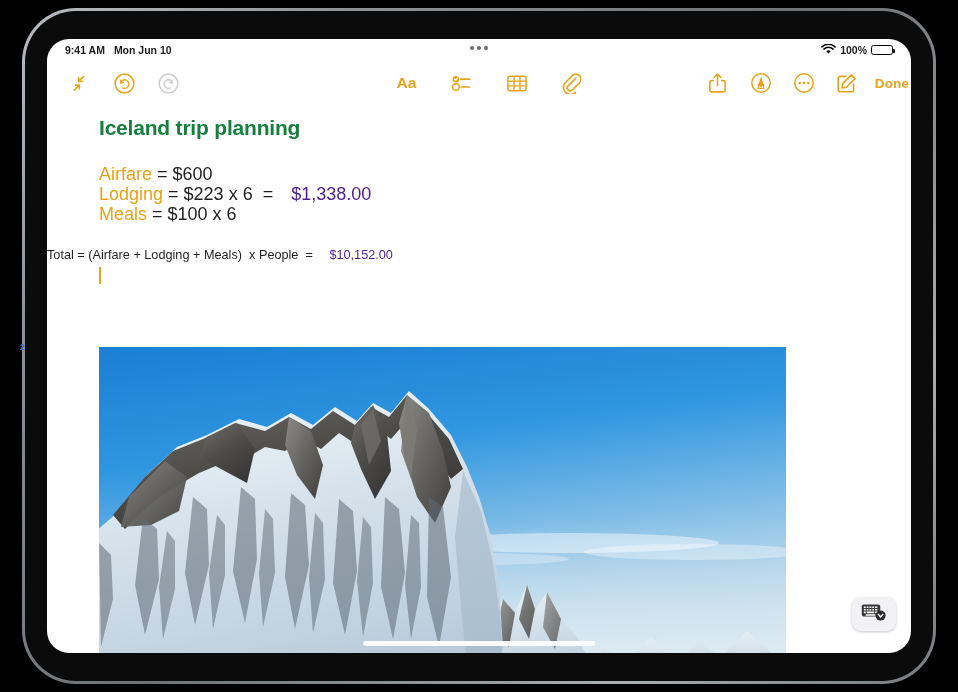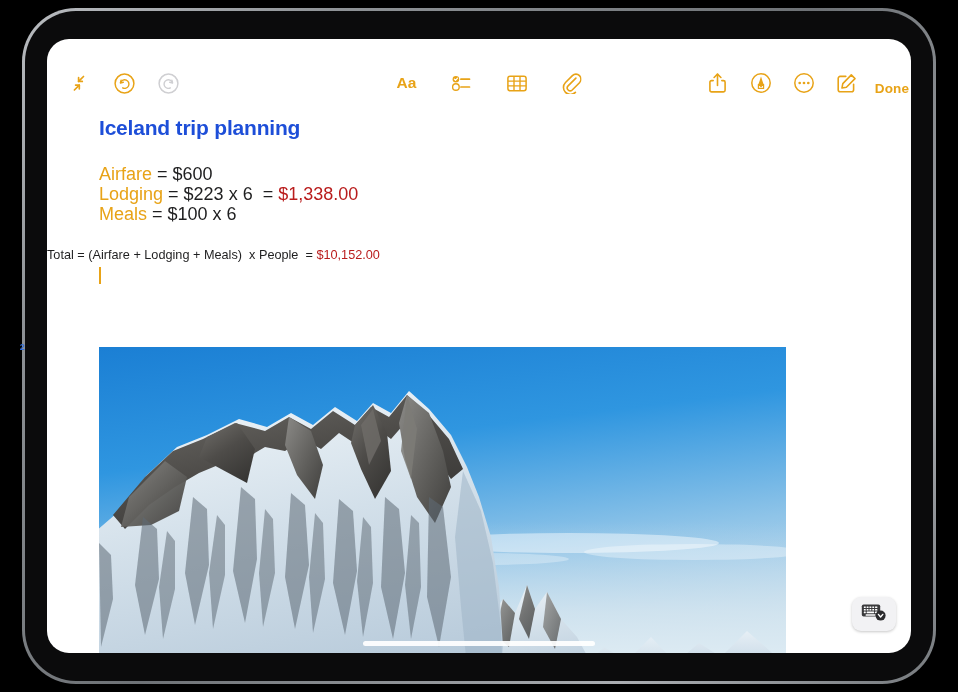--- a/index.html
+++ b/index.html
@@ -132,21 +132,21 @@
   }
   .tb-btn svg { display: block; }
   #tb-left { gap: 10px; }
   #tb-center {
     position: absolute;
     left: 50%;
     transform: translateX(-50%);
     display: flex;
     gap: 21px;
   }
-  #tb-right { margin-left: auto; display: flex; align-items: flex-end; gap: 9px; }
+  #tb-right { margin-left: auto; display: flex; align-items: center; gap: 9px; }
   #done-button {
     font-size: 13.5px;
     font-weight: bold;
     color: #E8A317;
     padding: 4px 6px 4px 2px;
     cursor: pointer;
     letter-spacing: 0.1px;
   }
 
   
@@ -156,35 +156,35 @@
     top: 66px;
     width: 864px;
     height: 548px;
     overflow: hidden;
   }
   #note-title {
     margin: 0;
     padding: 0 8px 0 52px;
     font-size: 21px;
     font-weight: bold;
-    color: #1d4ed8;
+    color: #15803d;
     letter-spacing: -0.2px;
     line-height: 1;
     padding-top: 12px;
   }
   #note-lines {
     padding-left: 52px;
     padding-top: 26px;
     font-size: 18px;
     color: #1f1f20;
     line-height: 20px;
   }
   .note-line { white-space: pre; }
   .v { color: #E8A317; }
-  .res { color: #b91c1c; }
+  .res { color: #4c1d95; margin-left: 13px; }
   #total-block {
     padding-top: 21px;
     font-size: 12.7px;
     color: #1f1f20;
     line-height: 20px;
     white-space: pre;
   }
   #text-cursor {
     margin-left: 52px;
     margin-top: 2px;
@@ -236,20 +236,44 @@
 </head>
 <body>
 
 <div id="device-frame"></div>
 <div id="device-bezel"></div>
 
 <div id="callout-2">2</div>
 
 <div id="screen">
 
+  <div id="status-bar">
+    <div id="status-left">
+      <span>9:41 AM</span>
+      <span>Mon Jun 10</span>
+    </div>
+    <div id="status-center-handle">
+      <i></i>
+      <i></i>
+      <i></i>
+    </div>
+    <div id="status-right">
+      <span>
+        <svg width="15" height="11" viewBox="0 0 15 11">
+          <path d="M7.5 9.6 L5.3 7.2 a3.2 3.2 0 0 1 4.4 0 Z" fill="#000"></path>
+          <path d="M2.9 5.1 a6.6 6.6 0 0 1 9.2 0" stroke="#000" stroke-width="1.5" fill="none" stroke-linecap="round"></path>
+          <path d="M0.9 2.9 a9.6 9.6 0 0 1 13.2 0" stroke="#000" stroke-width="1.5" fill="none" stroke-linecap="round"></path>
+        </svg>
+      </span>
+      <span>100%</span>
+      <span class="batt-shell">
+        <span class="batt-fill"></span>
+      </span>
+    </div>
+  </div>
 
   <div id="toolbar">
 
     <div class="tb-group" id="tb-left">
       <div class="tb-btn">
         <svg width="21" height="21" viewBox="0 0 21 21">
           <g stroke="#E8A317" stroke-width="1.7" stroke-linecap="round" stroke-linejoin="round" fill="none">
             <path d="M13.5 3.5 L8.6 8.4"></path>
             <path d="M8.6 4.7 L8.6 8.4 L12.3 8.4"></path>
             <path d="M4.4 17 L9.3 12.1"></path>

